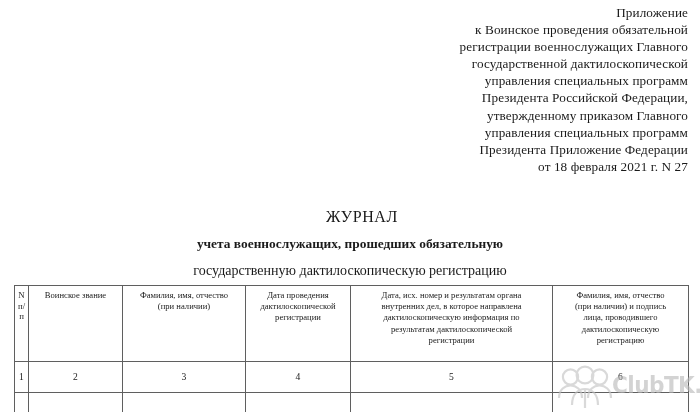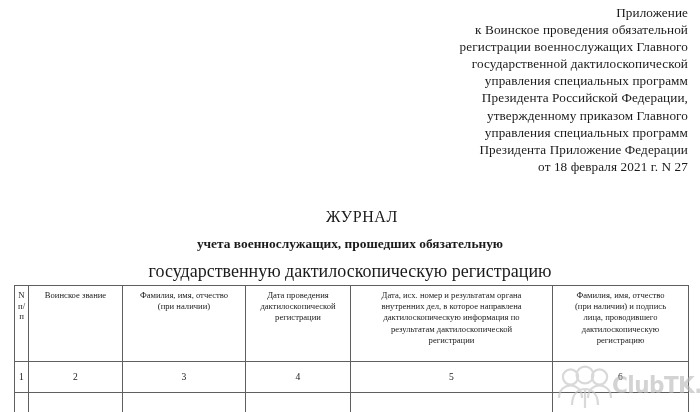--- a/index.html
+++ b/index.html
@@ -52,21 +52,21 @@
     line-height: 18px;
     padding-left: 24px;
   }
   .doc-sub {
     font-size: 13.4px;
     line-height: 18px;
     margin-top: 9px;
     font-weight: bold;
   }
   .doc-sub2 {
-    font-size: 18px;
+    font-size: 14px;
     line-height: 18px;
     margin-top: 9px;
   }
 
   
   .tbl-wrap {
     position: absolute;
     left: 14px;
     top: 285px;
     width: 674px;

